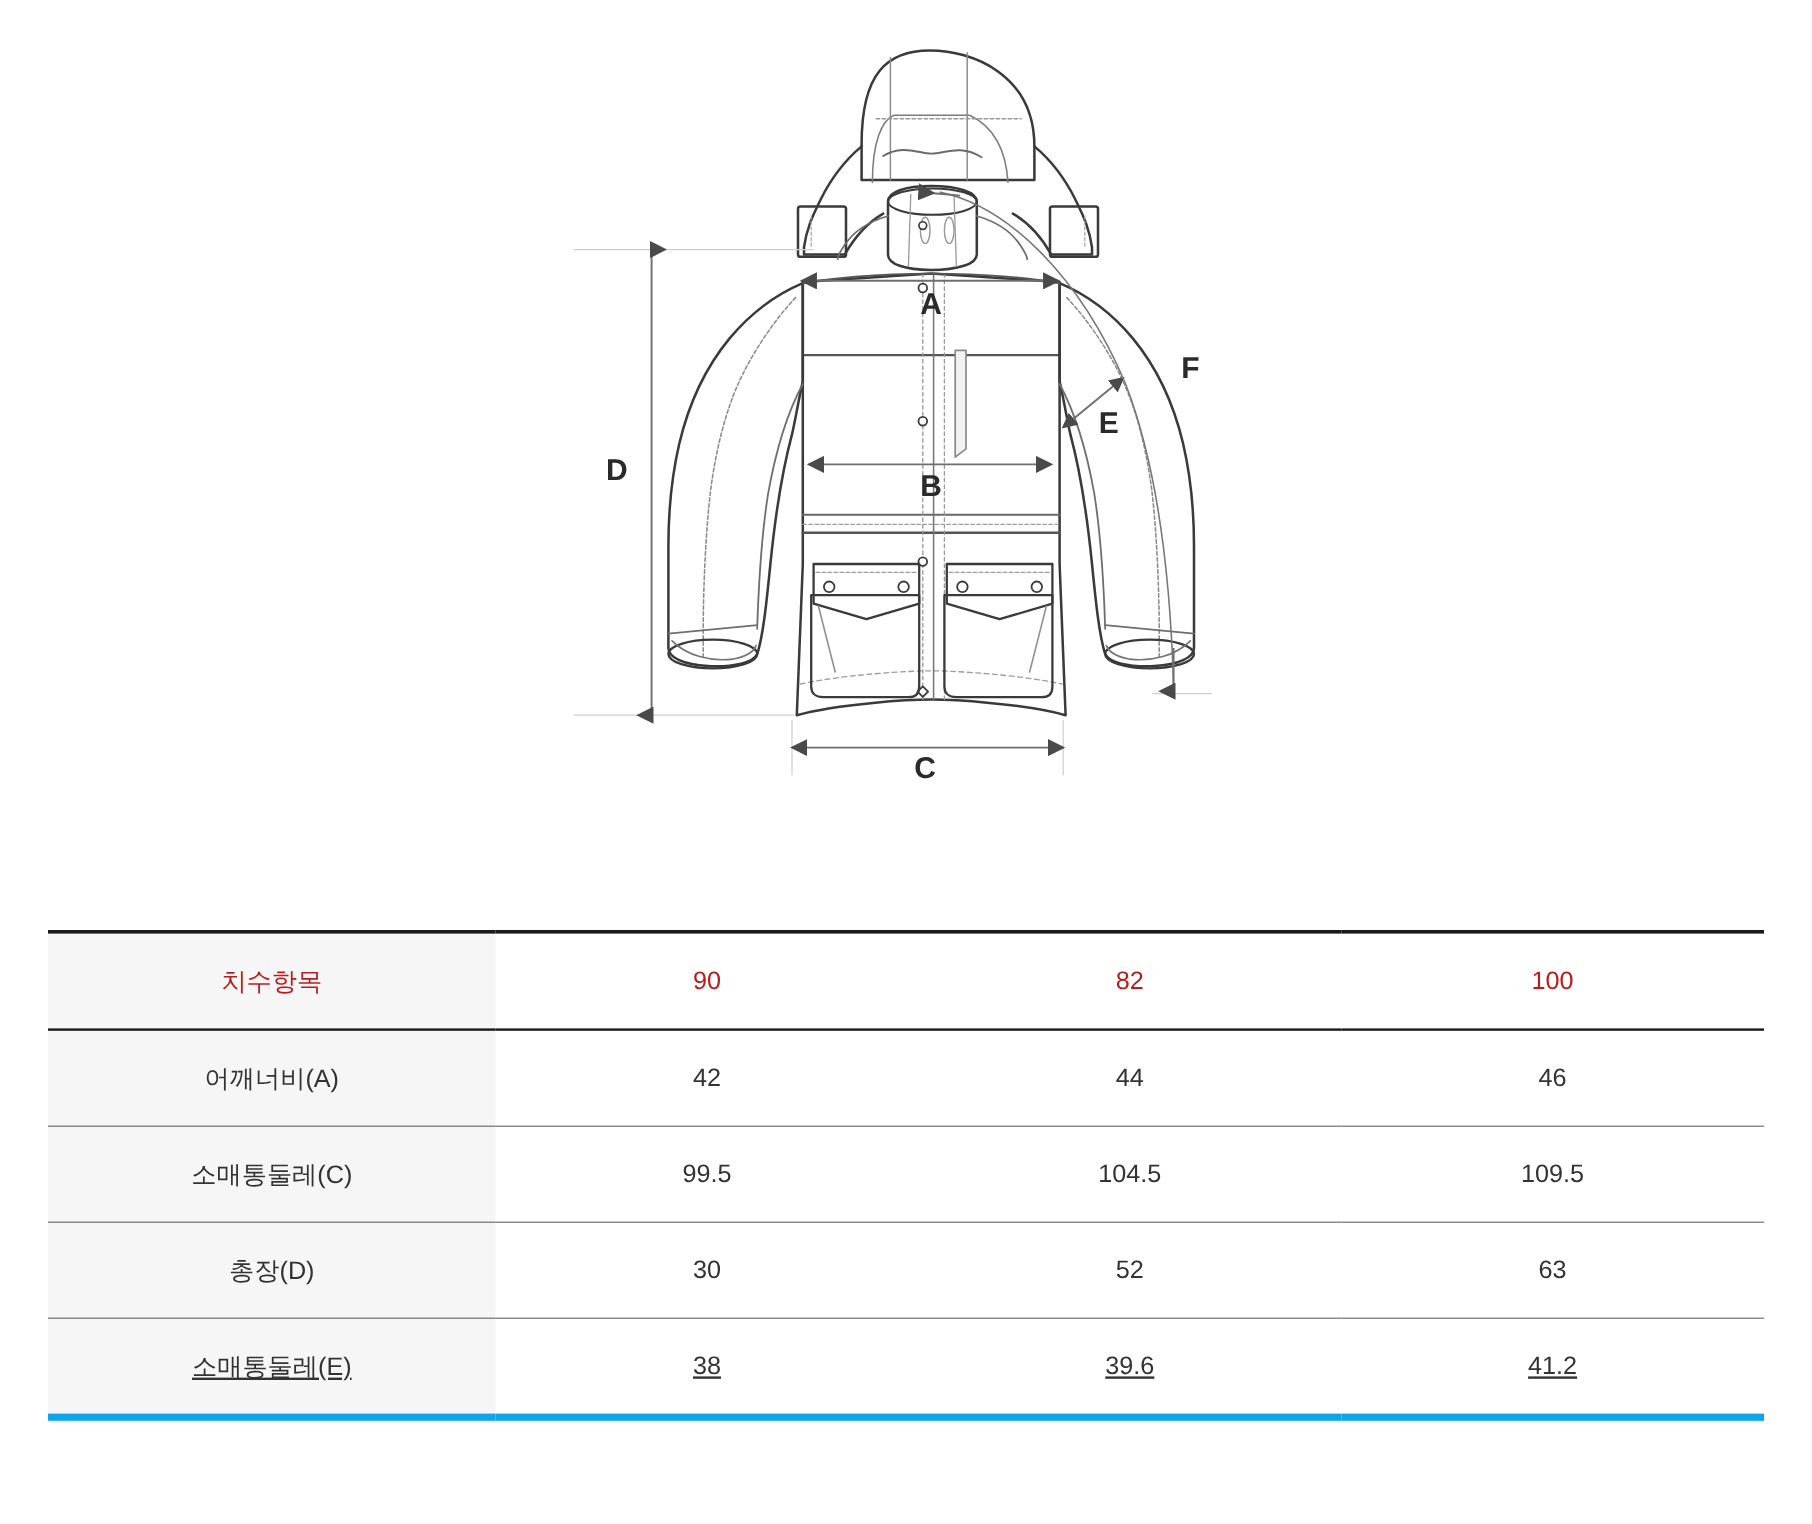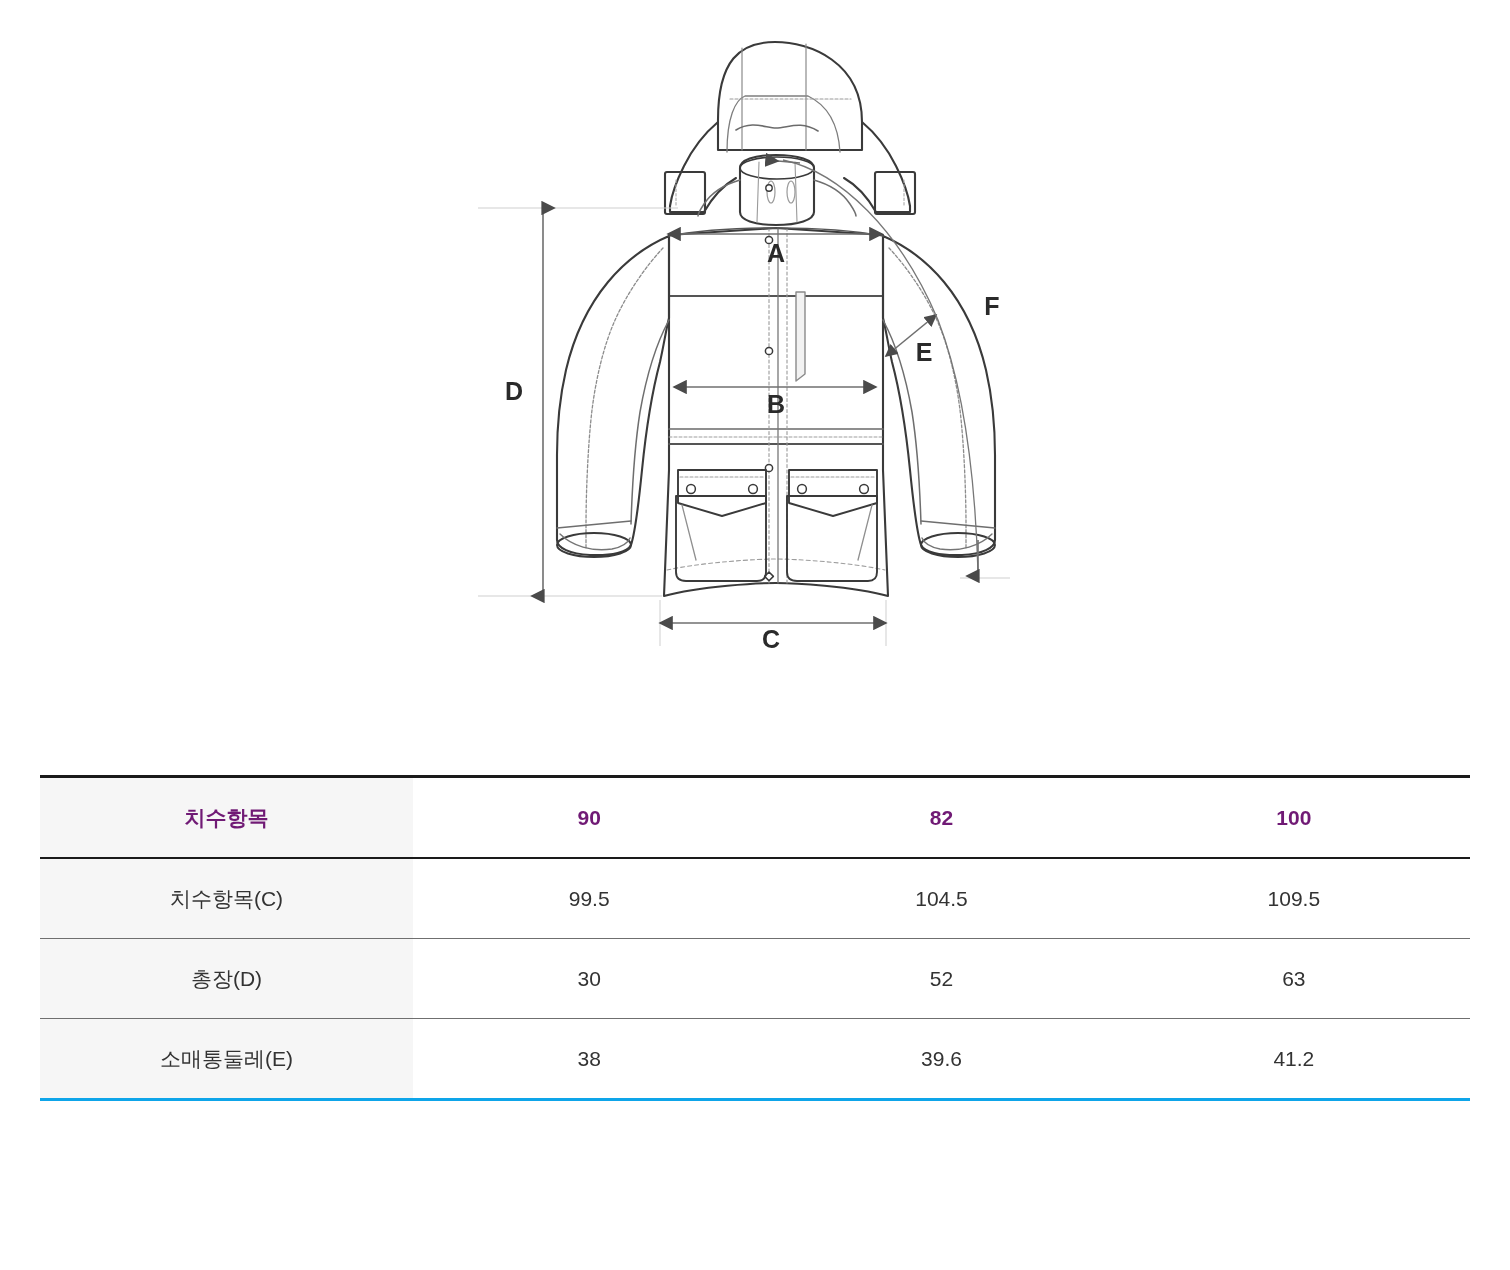--- a/index.html
+++ b/index.html
@@ -55,35 +55,36 @@
     font-size: 21px;
     font-weight: normal;
     color: #333333;
     border-top: 1px solid #cfcfcf;
     padding: 0;
   }
   table.size-table col.c-label { width: 373px; }
   table.size-table col.c-val   { width: 352.33px; }
 
   table.size-table tr.head-row th {
-    font-weight: bold;
-    color: #701a75;
+    font-weight: normal;
+    color: #b91c1c;
     font-size: 21px;
   }
   
   table.size-table tr.head-row th {
     border-top: 3px solid #1a1a1a;
     border-bottom: 2px solid #1a1a1a;
   }
   table.size-table tr.body-row td {
     border-top: none;
     border-bottom: 1.5px solid #6f6f6f;
   }
   table.size-table tr.body-row.last-row td {
-    border-bottom: 3px solid #0ea5e9;
+    border-bottom: 6px solid #0ea5e9;
+    text-decoration: underline;
   }
   
   table.size-table th.rowlabel,
   table.size-table td.rowlabel {
     background: #f6f6f6;
     font-weight: bold;
     color: #1a1a1a;
   }
 </style>
 </head>
@@ -259,21 +260,27 @@
     <thead>
       <tr class="head-row">
         <th class="rowlabel">치수항목</th>
         <th>90</th>
         <th>82</th>
         <th>100</th>
       </tr>
     </thead>
     <tbody>
       <tr class="body-row">
-        <td class="rowlabel">치수항목(C)</td>
+        <td class="rowlabel">어깨너비(A)</td>
+        <td>42</td>
+        <td>44</td>
+        <td>46</td>
+      </tr>
+      <tr class="body-row">
+        <td class="rowlabel">소매통둘레(C)</td>
         <td>99.5</td>
         <td>104.5</td>
         <td>109.5</td>
       </tr>
       <tr class="body-row">
         <td class="rowlabel">총장(D)</td>
         <td>30</td>
         <td>52</td>
         <td>63</td>
       </tr>

